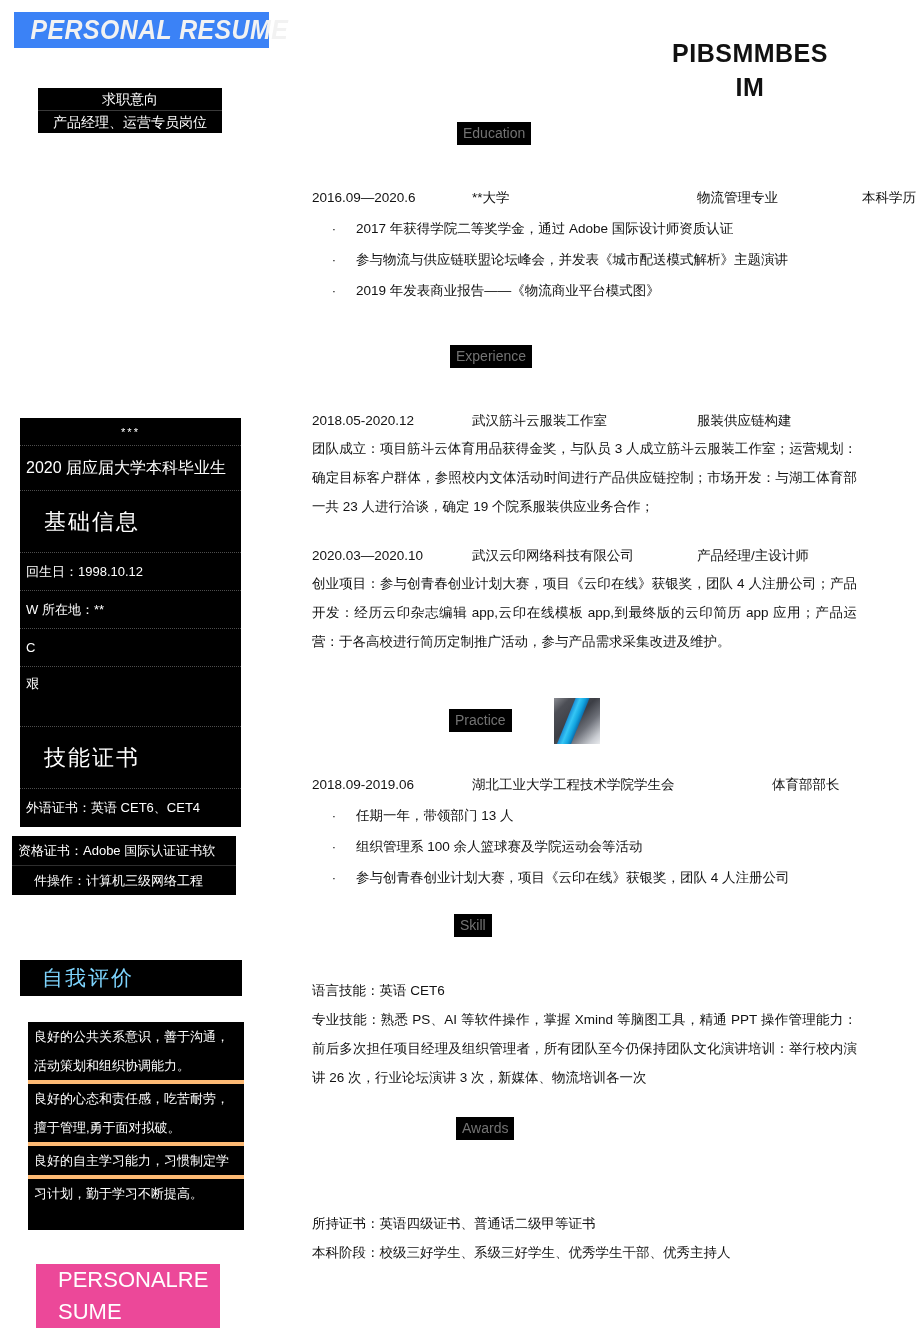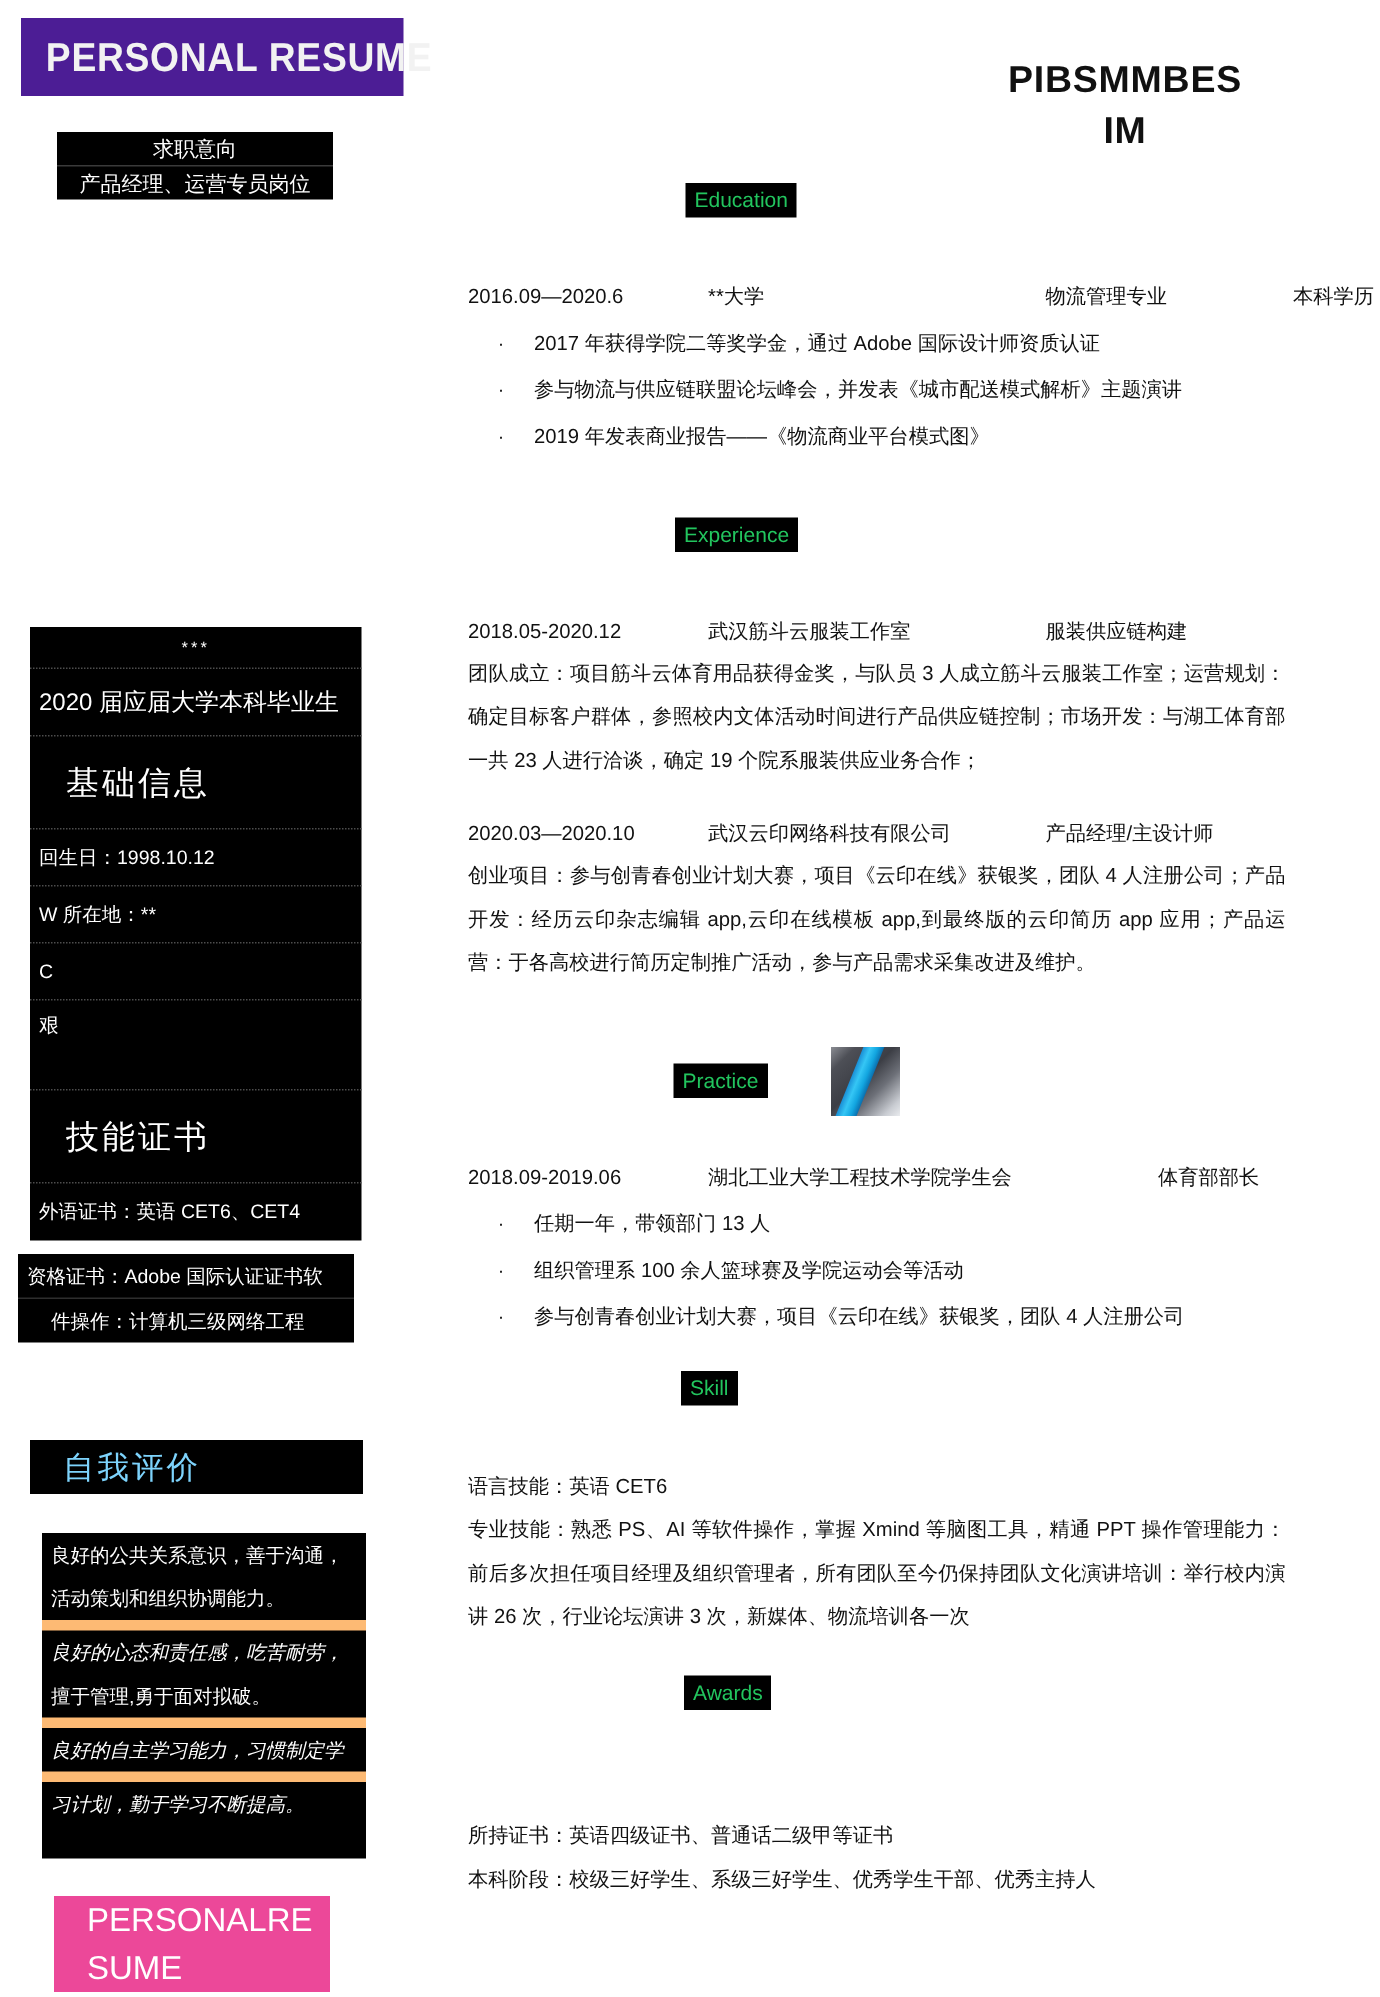--- a/index.html
+++ b/index.html
@@ -16,24 +16,25 @@
     color: #1a1a1a;
     overflow: hidden;
   }
 
   
   .abs { position: absolute; }
 
   
   #banner {
     left: 14px; top: 12px;
-    width: 255px; height: 52px;
-    background: #4c1d95;
+    width: 255px; height: 36px;
+    background: #3b82f6;
     display: flex;
     align-items: center;
+    font-style: italic;
   }
   #banner-text {
     color: #f2f2f2;
     font-family: "Liberation Sans Narrow", "Liberation Sans", sans-serif;
     font-weight: bold;
     font-size: 27px;
     letter-spacing: 0.5px;
     padding-left: 18px;
     transform: scaleX(0.92);
     transform-origin: left center;
@@ -141,40 +142,40 @@
     background: #000; color: #fff;
     padding-bottom: 22px;
   }
   #selfeval-box .erow {
     font-size: 13px;
     line-height: 29px;
     height: 29px;
     padding-left: 6px;
     white-space: nowrap;
   }
-  #selfeval-box .erow.sep { border-top: 7px solid #fdba74; font-style: italic; }
+  #selfeval-box .erow.sep { border-top: 4px solid #fdba74; }
 
   
   #bottom-block {
     left: 36px; top: 1264px;
     width: 162px;
     background: #ec4899; color: #fff;
     padding-left: 22px;
   }
   #bottom-block .brow {
     font-size: 22px;
     line-height: 32px;
     height: 32px;
     white-space: nowrap;
   }
 
   
   .sec-label {
     background: #000;
-    color: #22c55e;
+    color: #737373;
     font-size: 14px;
     line-height: 20px;
     padding: 1px 6px 2px 6px;
     display: inline-block;
     white-space: nowrap;
   }
   .sec-label-wrap { position: absolute; }
 
   .entry { position: absolute; font-size: 13.5px; color: #111; }
   .entry-head {

